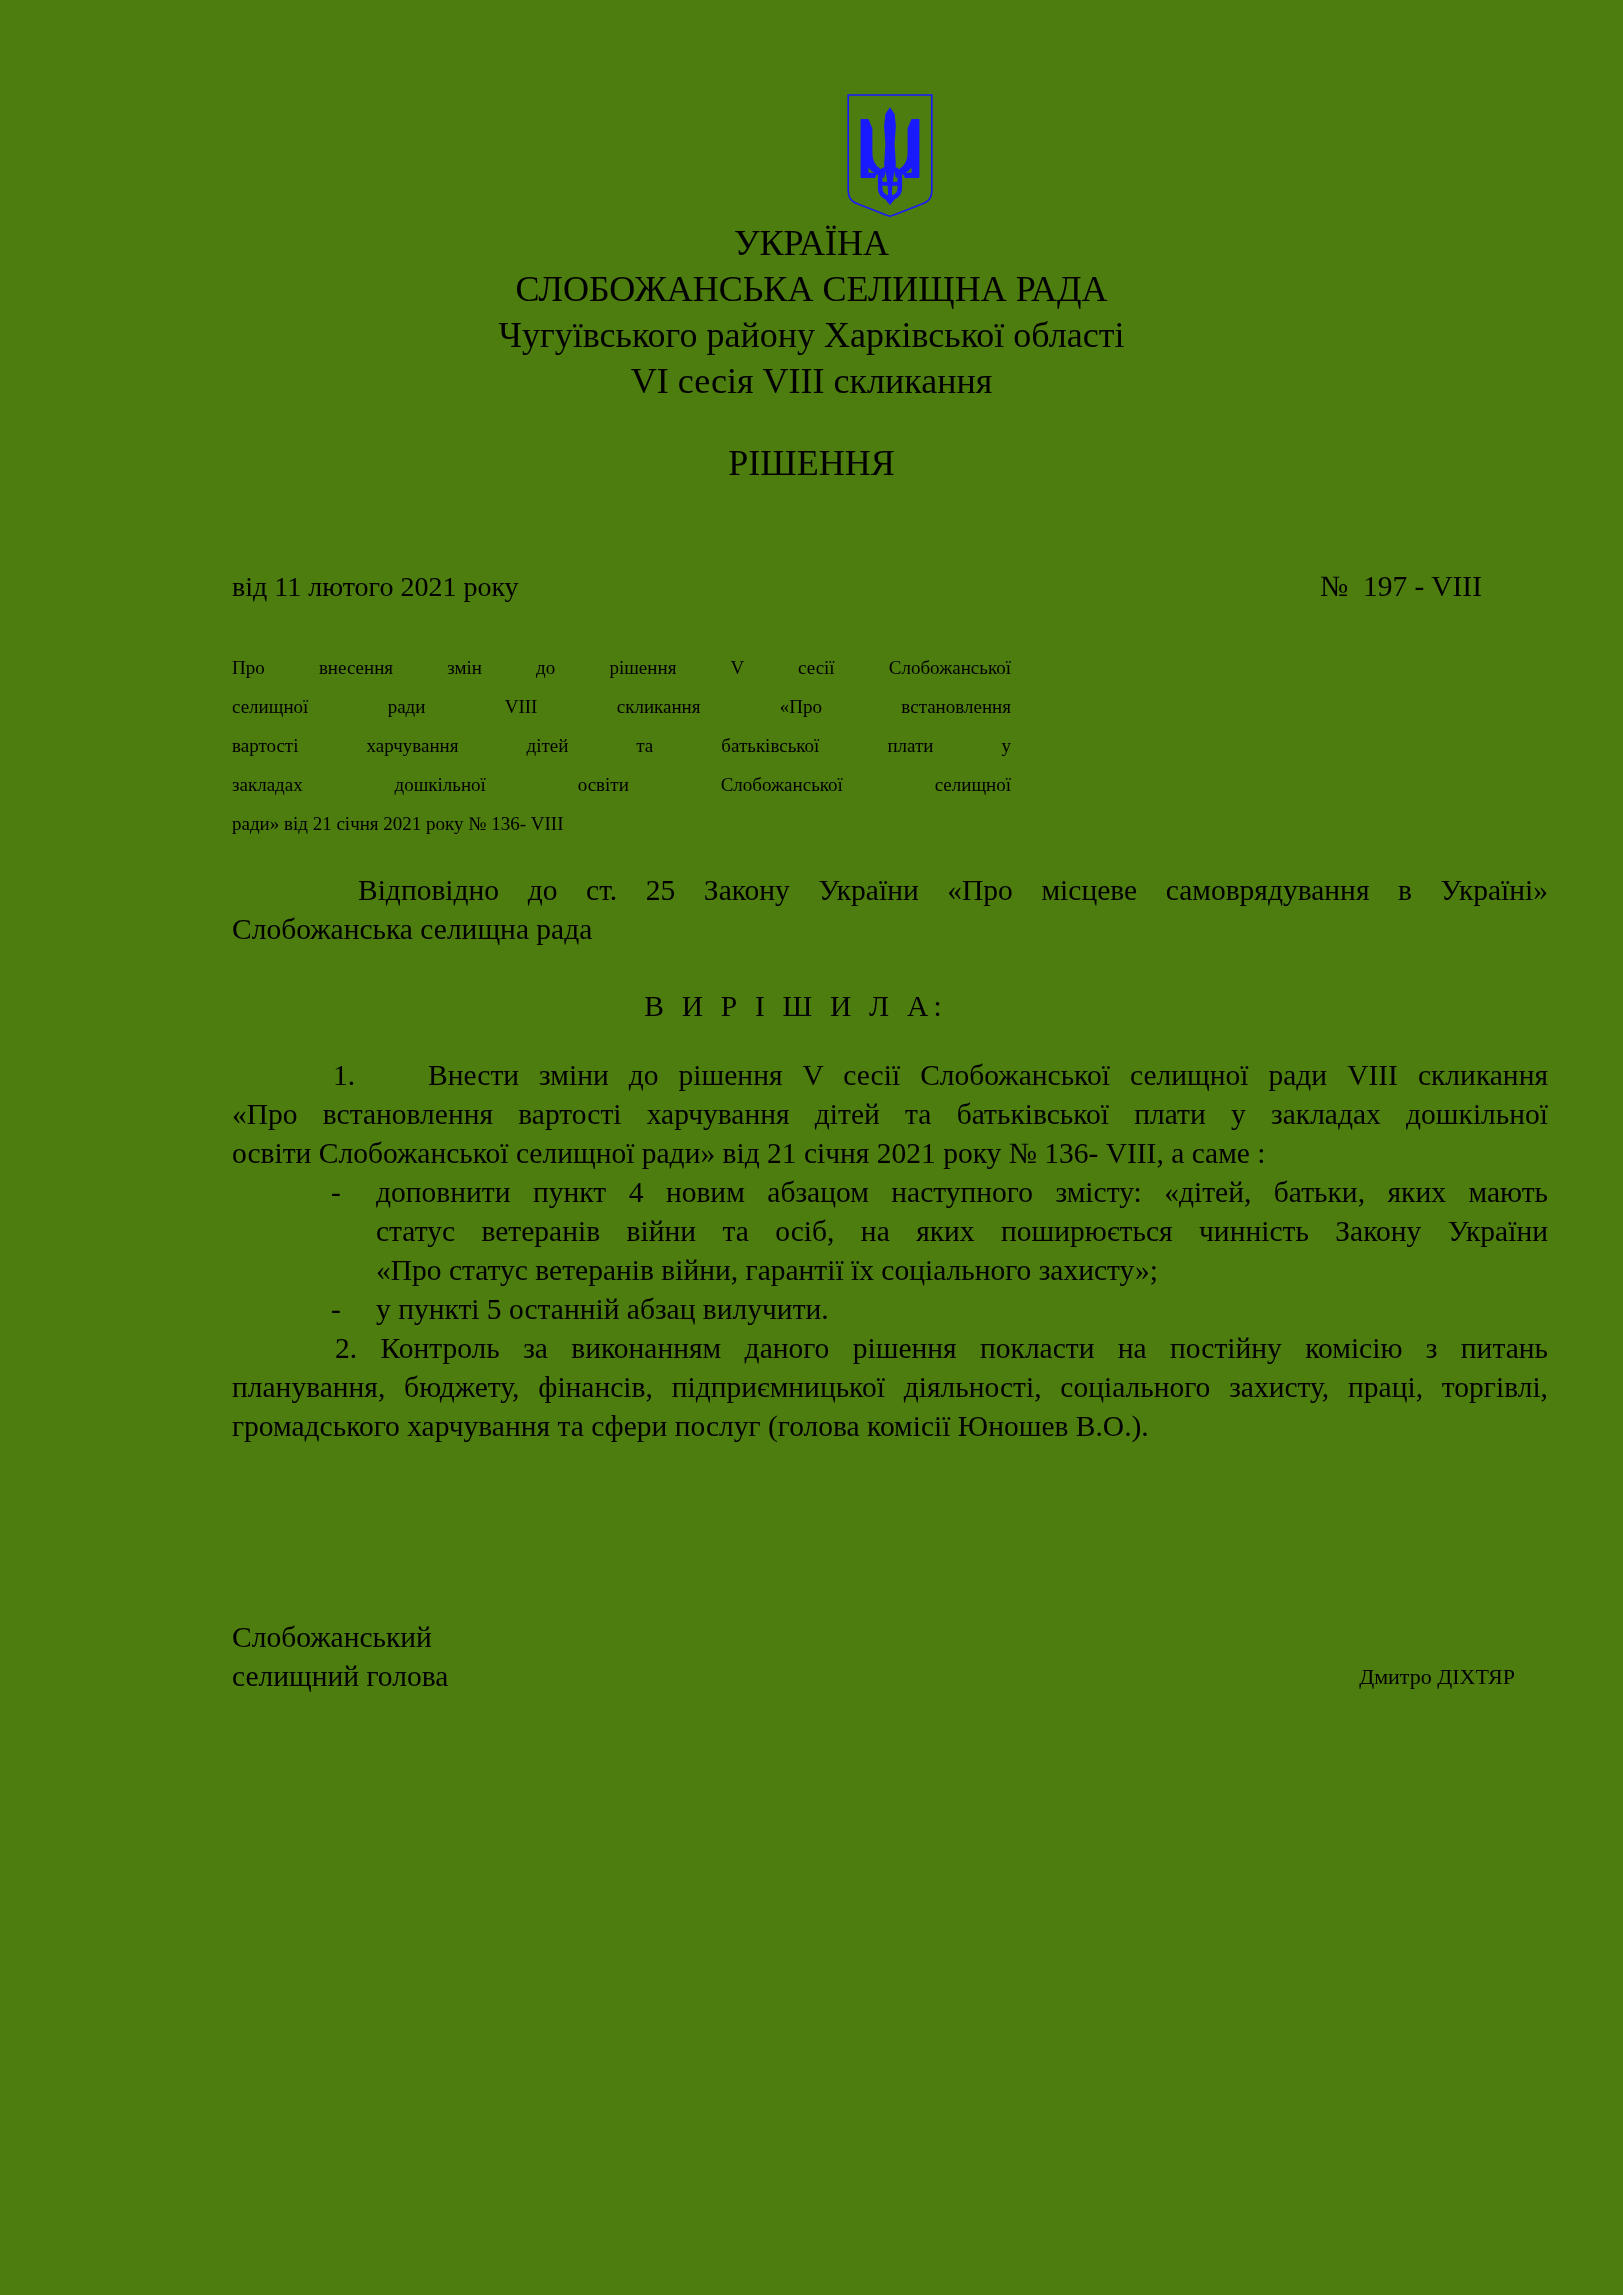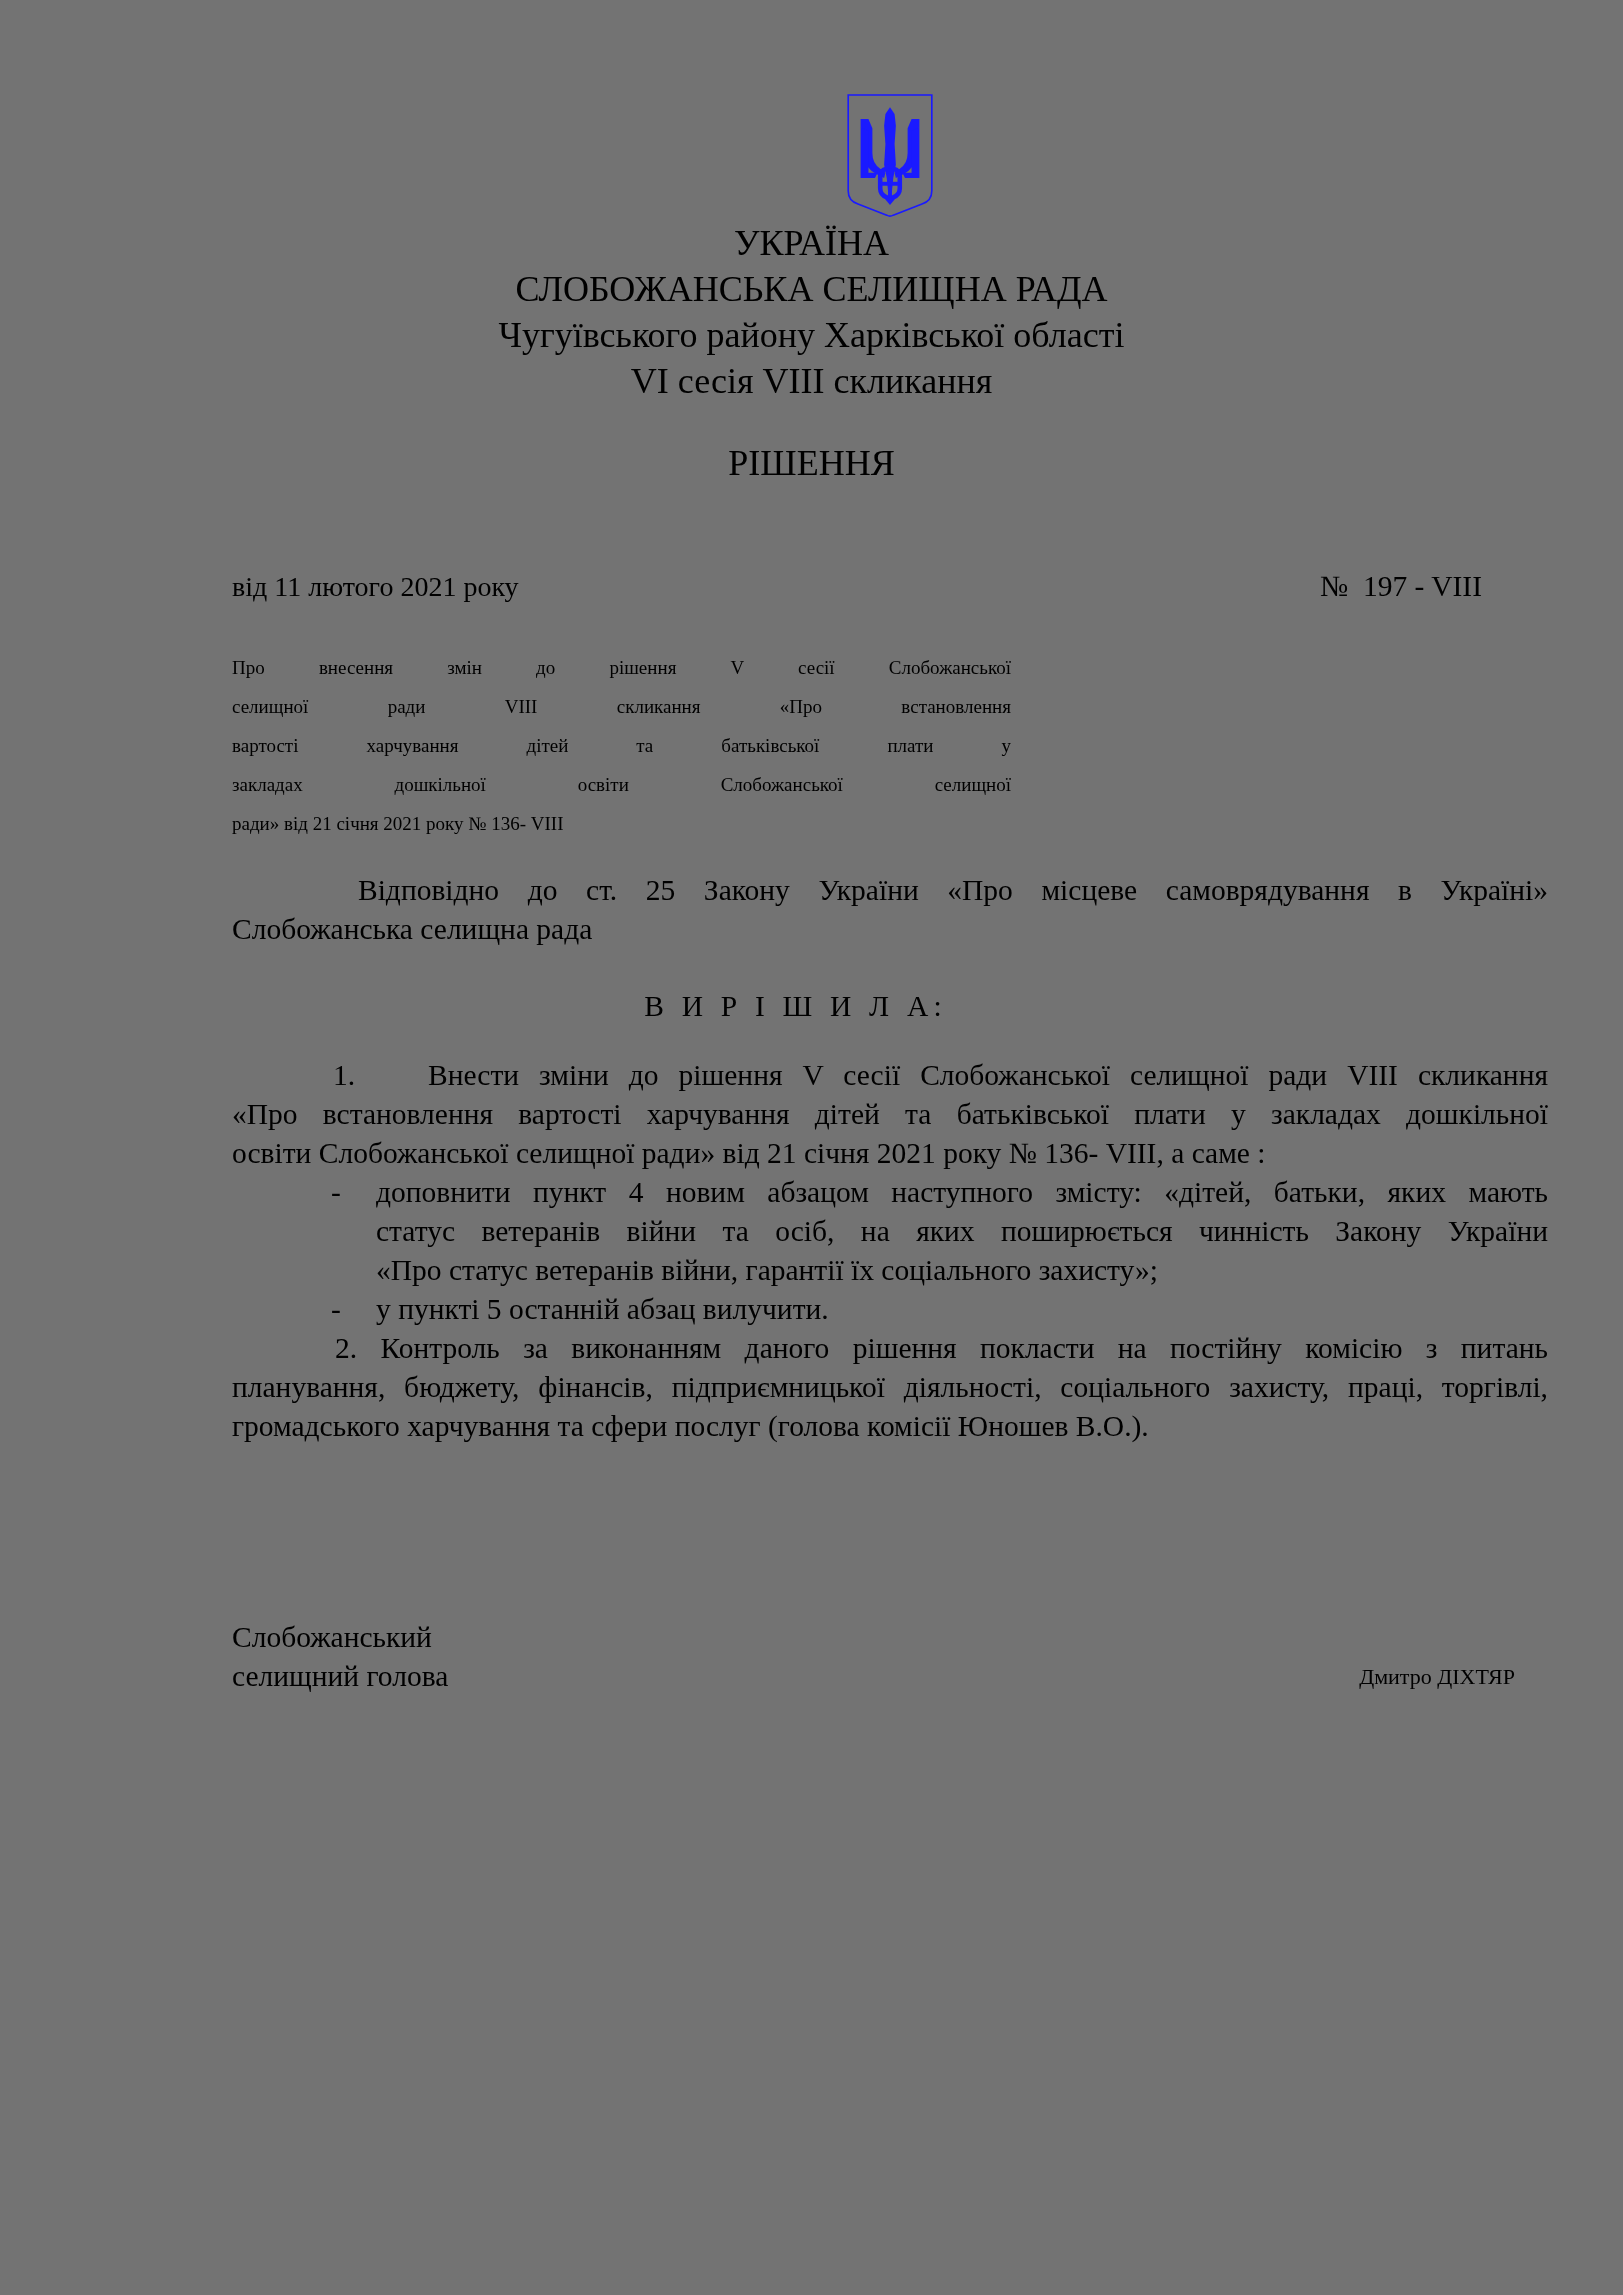--- a/index.html
+++ b/index.html
@@ -13,21 +13,21 @@
       position: relative;
       overflow: hidden;
       font-family: "Liberation Serif", "DejaVu Serif", serif;
       color: #000000;
     }
     .page {
       position: absolute;
       left: 0; top: 0;
       width: 1623px;
       height: 2295px;
-      background: #737373;
+      background: #4d7c0f;
     }
 
     
     .emblem {
       position: absolute;
       left: 846px;
       top: 93px;
       width: 88px;
       height: 128px;
     }

